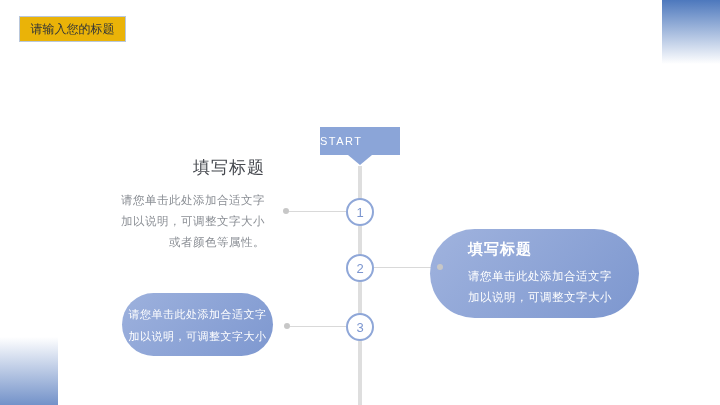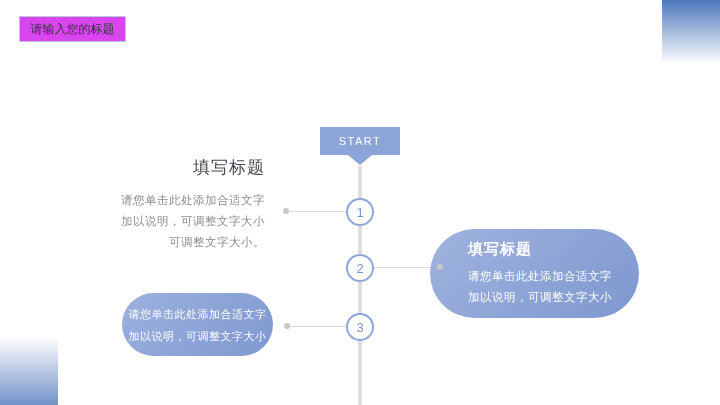--- a/index.html
+++ b/index.html
@@ -34,21 +34,21 @@
   
   .header-box {
     position: absolute;
     left: 19px; top: 16px;
     width: 107px; height: 26px;
     border: 1px solid #b9c7db;
     display: flex; align-items: center; justify-content: center;
     font-family: "Liberation Serif", "DejaVu Serif", serif;
     font-size: 12px;
     color: #2f3338;
-    background: #d946ef;
+    background: #eab308;
   }
 
   
   .slide-title {
     position: absolute;
     left: 250px; top: 84px;
     width: 240px;
     text-align: center;
     font-size: 25px;
     font-weight: 700;
@@ -67,21 +67,21 @@
 
   
   .start-flag {
     position: absolute;
     left: 320px; top: 127px;
     width: 80px; height: 28px;
     background: #8ba5d8;
     color: #ffffff;
     font-size: 11px;
     letter-spacing: 1.5px;
-    display: flex; align-items: center; justify-content: center;
+    display: flex; align-items: center; 
     z-index: 3;
   }
   .start-flag::after {
     content: "";
     position: absolute;
     top: 28px; left: 50%;
     transform: translateX(-50%);
     width: 0; height: 0;
     border-left: 12px solid transparent;
     border-right: 12px solid transparent;
@@ -221,21 +221,21 @@
     <span>2</span>
   </div>
   <div class="step-circle step-3">
     <span>3</span>
   </div>
 
   <div class="left-block">
     <div class="block-heading">填写标题</div>
     <div class="block-line">请您单击此处添加合适文字</div>
     <div class="block-line">加以说明，可调整文字大小</div>
-    <div class="block-line">可调整文字大小。</div>
+    <div class="block-line">或者颜色等属性。</div>
   </div>
 
   <div class="right-pill">
     <div class="pill-heading">填写标题</div>
     <div class="pill-line">请您单击此处添加合适文字</div>
     <div class="pill-line">加以说明，可调整文字大小</div>
   </div>
 
   <div class="bottom-pill">
     <div class="pill-line">请您单击此处添加合适文字</div>

